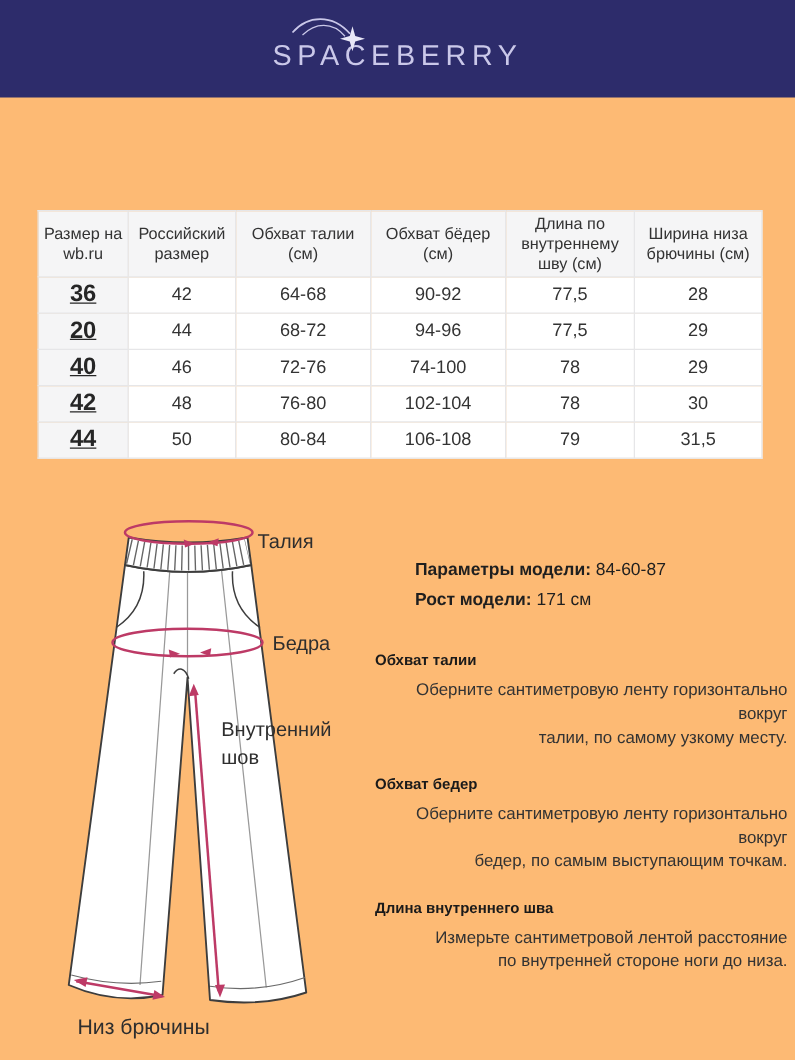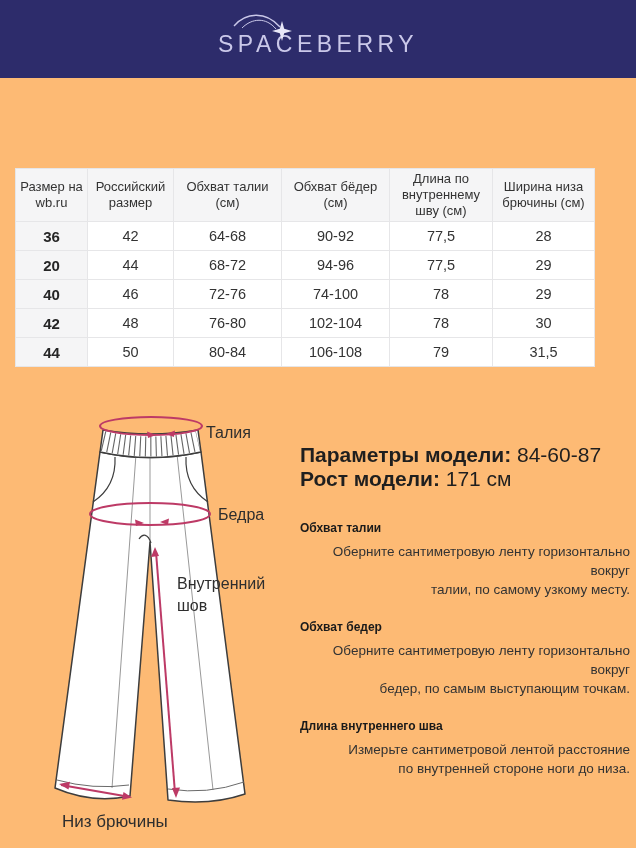--- a/index.html
+++ b/index.html
@@ -7,39 +7,39 @@
         font-family:"Liberation Sans",sans-serif;overflow:hidden;}
 
   
   .brand-header{position:absolute;left:0;top:0;width:636px;height:78px;
                 background:#2d2c6b;display:flex;align-items:center;justify-content:center;}
   .logo-wrap{position:relative;margin-top:10px;}
   .logo-text{color:#cac8e9;font-size:23px;letter-spacing:4.5px;font-weight:400;}
   .star-svg{position:absolute;top:-22px;left:12px;}
 
   
-  .size-table{position:absolute;left:15px;top:168px;width:579px;
+  .size-table{position:absolute;left:30px;top:168px;width:579px;
               border-collapse:collapse;table-layout:fixed;}
   .size-table th,.size-table td{border:1px solid #e6e6e8;text-align:center;
               vertical-align:middle;color:#333;}
   .size-table th{background:#f5f5f6;font-weight:400;font-size:13px;line-height:16px;
               height:48px;padding:2px 3px;}
   .size-table td{font-size:14.5px;height:26px;padding:1px 2px;background:#fff;}
-  .size-table td:first-child{background:#f5f5f6;font-weight:700;font-size:15px;color:#262626;}
+  .size-table td:first-child{background:#f5f5f6;font-weight:700;font-size:19px;color:#262626;text-decoration:underline;}
 
   
   .pants{position:absolute;left:20px;top:390px;}
   .pants text{font-family:"Liberation Sans",sans-serif;font-size:16px;
               font-weight:500;fill:#2e2e2e;}
   .pants .hem-label{font-size:17px;}
 
   
   .right-col{position:absolute;left:300px;top:443px;width:330px;color:#1f1f1f;}
   .model-info{margin-bottom:30px;}
-  .mi-line{font-size:21px;line-height:24px;}
+  .mi-line{font-size:14px;line-height:24px;margin-left:32px;}
   .mi-label{font-weight:700;}
   .guide-section{margin-bottom:21px;}
   .guide-title{font-size:12px;font-weight:700;color:#1a1a1a;margin-bottom:7px;}
   .guide-text{font-size:13.5px;line-height:19px;color:#333;white-space:pre-line;text-align:right;}
 </style>
 </head>
 <body>
 
 <div class="page">
 

